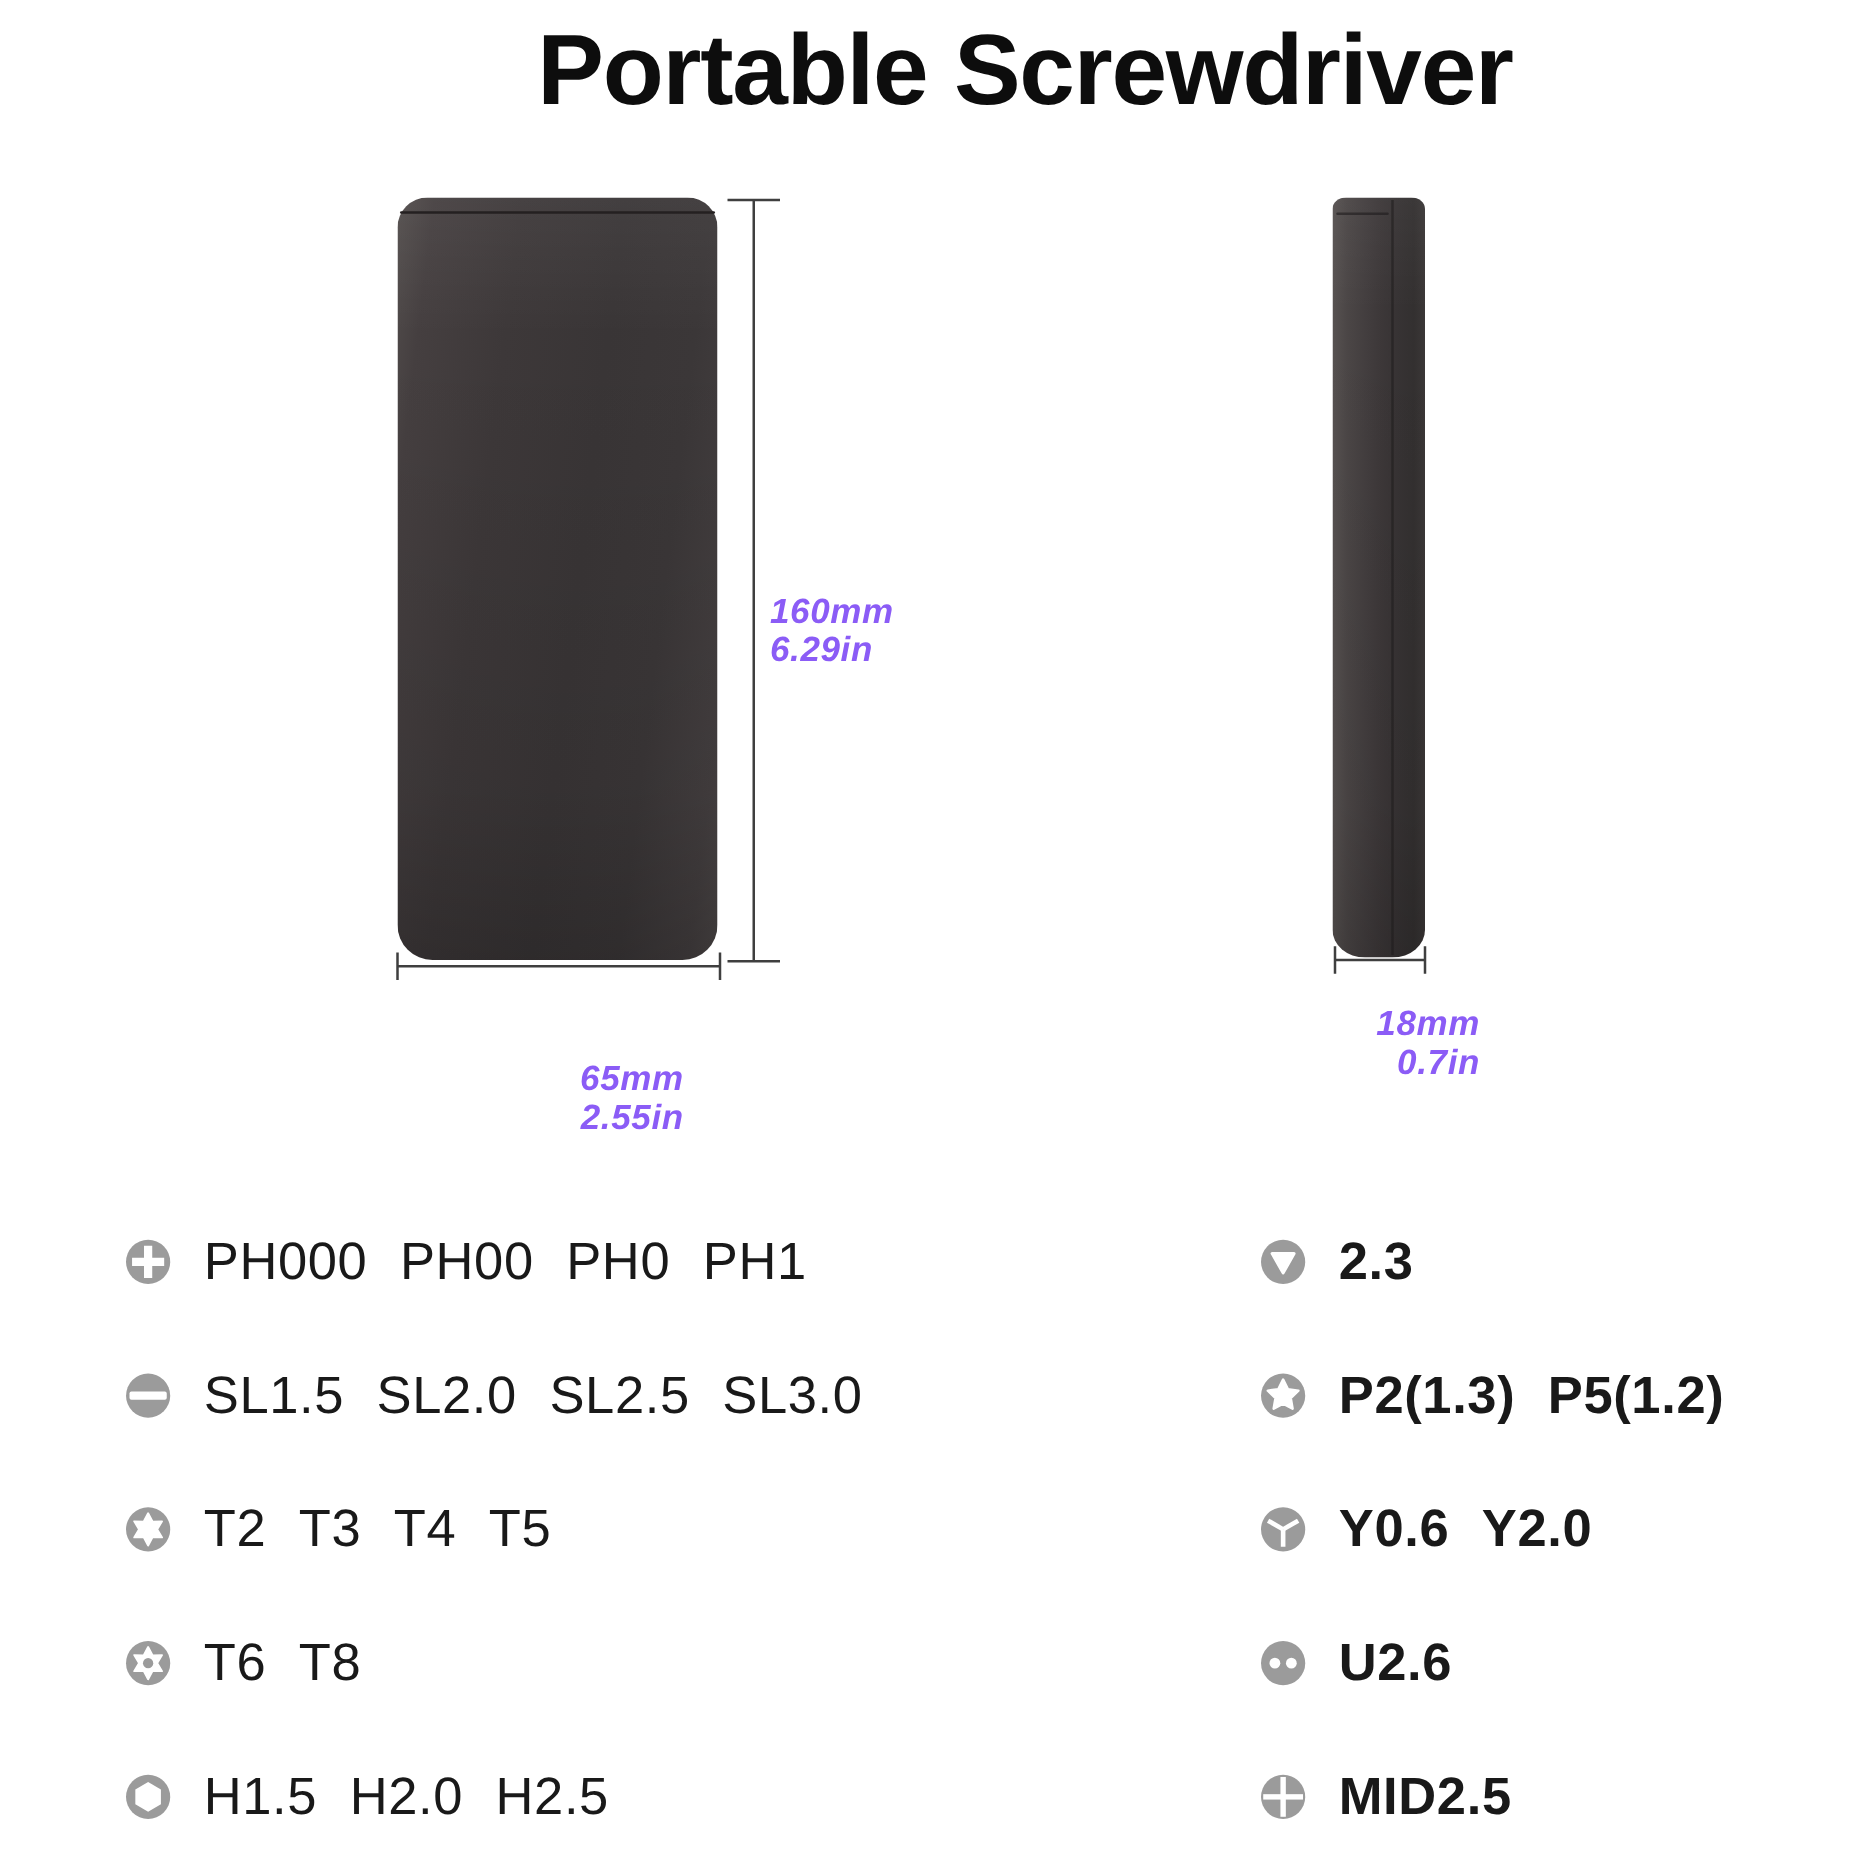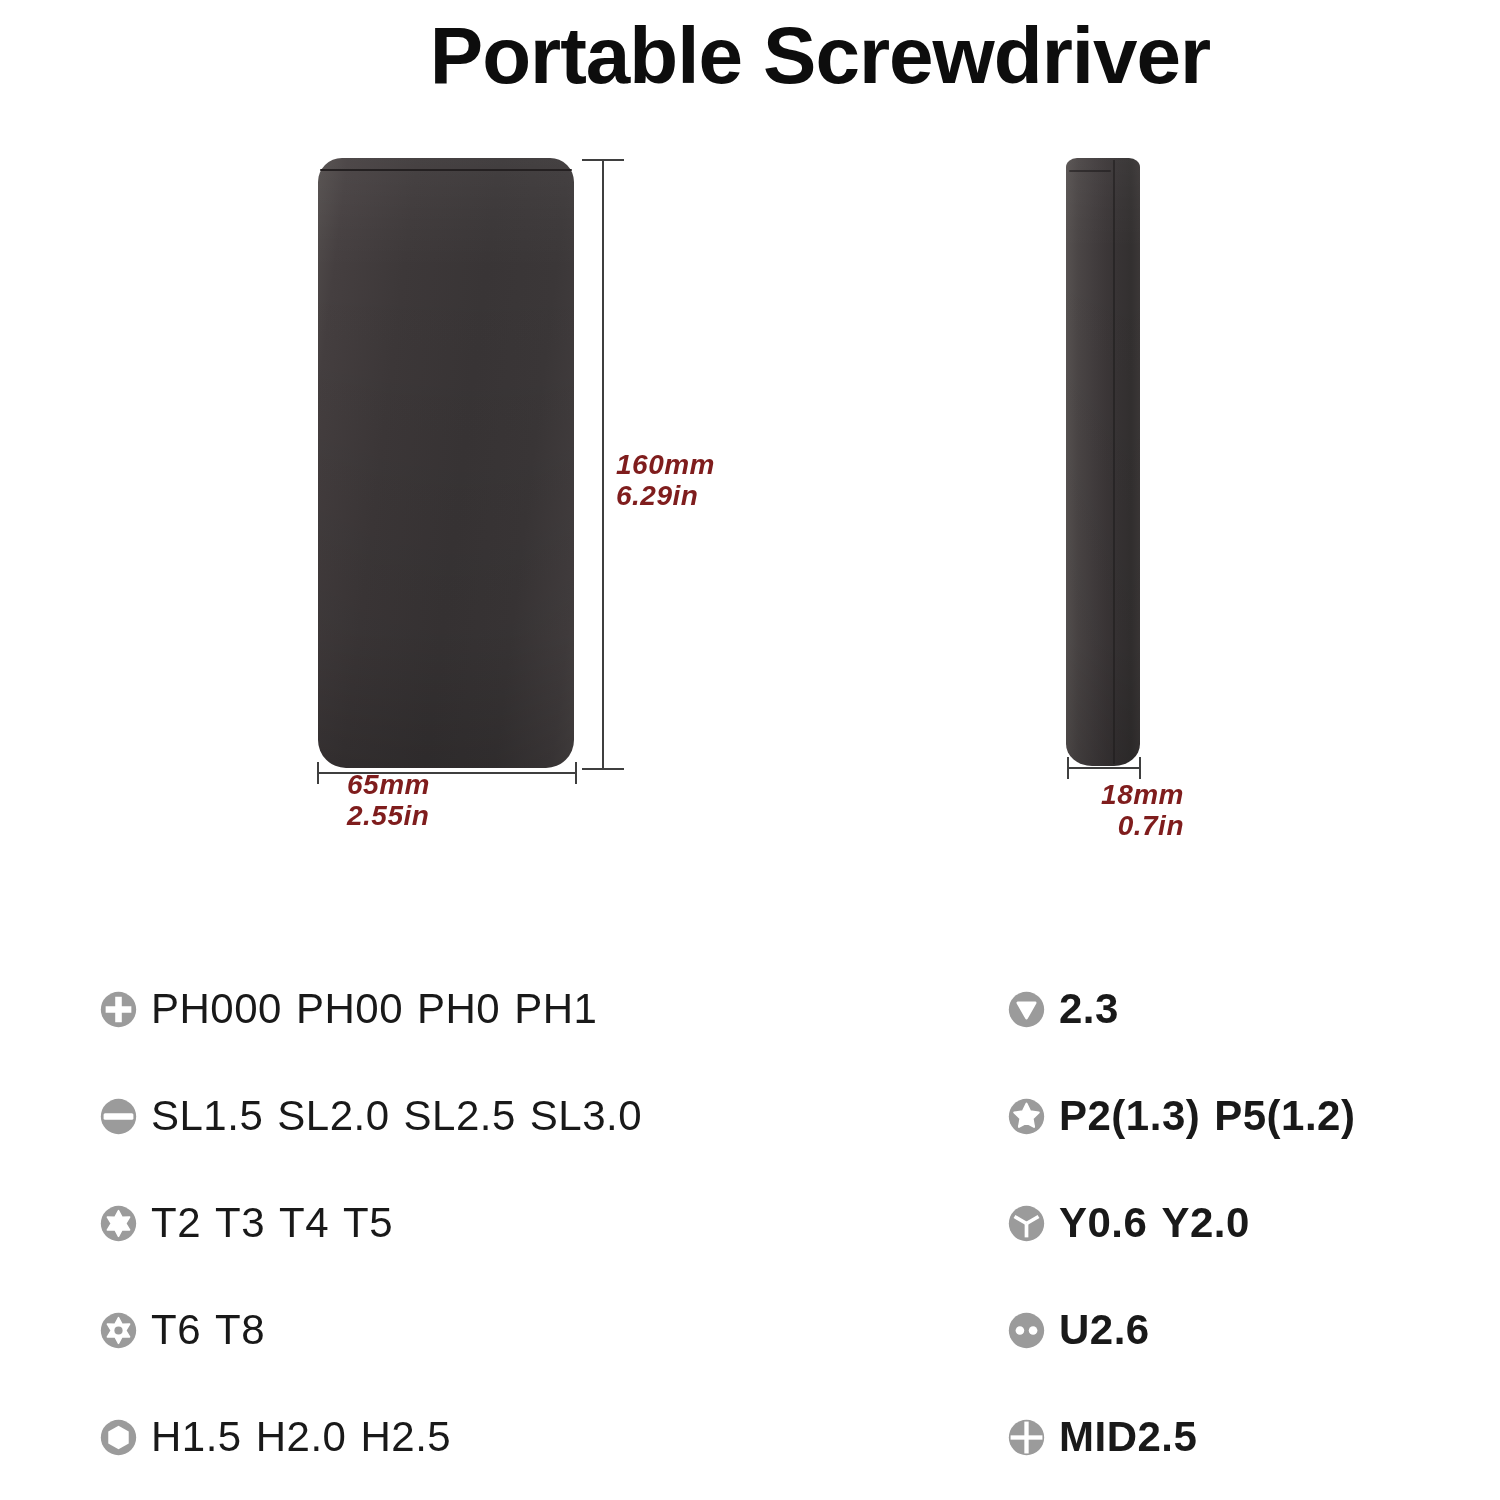--- a/index.html
+++ b/index.html
@@ -41,31 +41,31 @@
   }
   #side-photo .cap-seam-side{
     position:absolute;left:3px;top:12px;width:42px;height:2px;
     background:rgba(30,27,28,0.6);border-radius:2px;
   }
 
   
   .dim-line{position:absolute;background:#3f3f3f;}
   .dim-label{
     position:absolute;font-size:28px;font-weight:bold;font-style:italic;
-    color:#7f1d1d;line-height:31px;letter-spacing:0.5px;
+    color:#8b5cf6;line-height:31px;letter-spacing:0.5px;margin-top:24px;
   }
   #height-label{left:616px;top:449px;text-align:left;}
-  #front-width-label{left:347px;top:769px;width:200px;text-align:left;}
+  #front-width-label{left:347px;top:823px;width:200px;text-align:right;}
   #side-width-label{left:1024px;top:779px;width:160px;text-align:right;}
 
   
   .bit-col{position:absolute;top:985px;display:flex;flex-direction:column;gap:59px;}
   #bits-left{left:100px;}
   #bits-right{left:1008px;font-weight:bold;}
-  .bit-row{display:flex;align-items:center;gap:14px;height:48px;}
+  .bit-row{display:flex;align-items:center;gap:26px;height:48px;}
   .bit-icon{width:37px;height:37px;flex:0 0 37px;display:inline-block;}
   .bit-icon svg{display:block;}
   .bit-label{
     font-size:42px;color:#191919;letter-spacing:0.5px;white-space:nowrap;
   }
 </style>
 </head>
 <body>
 
 <div id="page">

